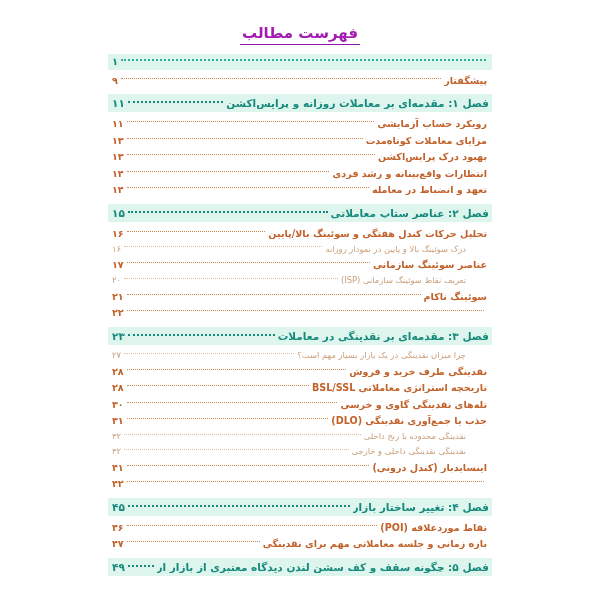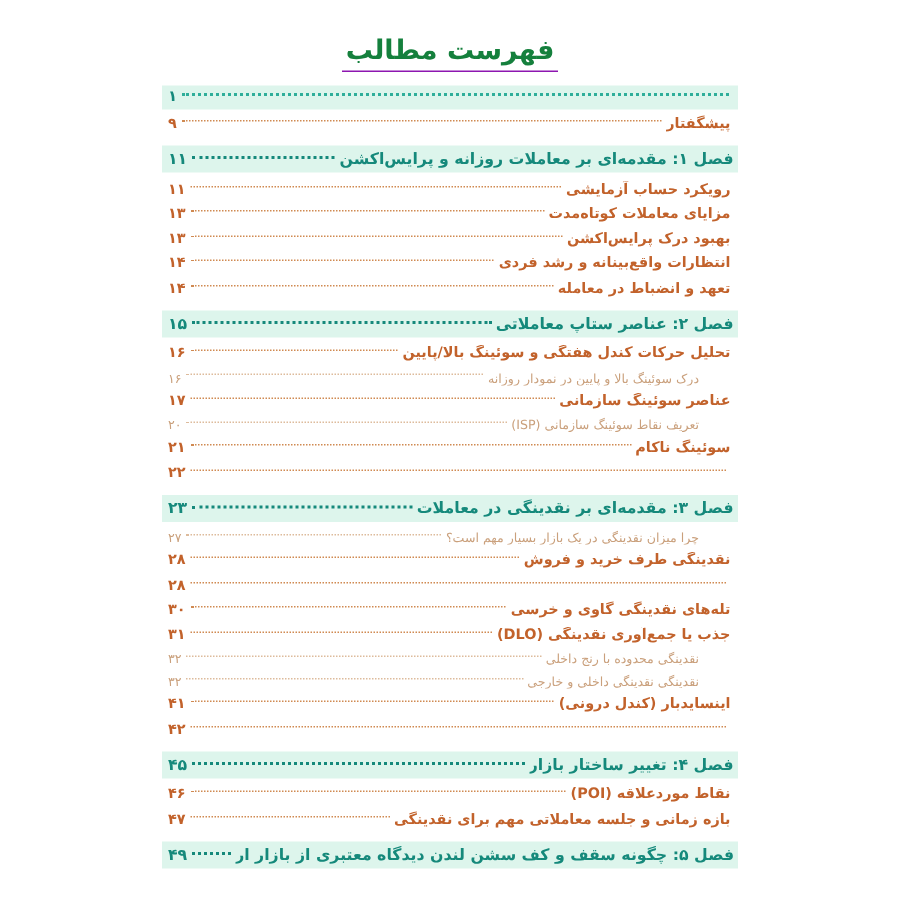--- a/index.html
+++ b/index.html
@@ -18,22 +18,22 @@
   }
 
   
   .title-wrap{
     text-align:center;
     padding-top:23px;
     padding-bottom:9px;
   }
   .title{
     display:inline-block;
-    color:#15803d;
-    font-size:18px;
+    color:#a21caf;
+    font-size:15px;
     font-weight:bold;
     letter-spacing:-0.5px;
     border-bottom:1.6px solid #8d16b0;
     padding:0 2px 1px 2px;
     line-height:1.25;
   }
 
   
   .toc{
     width:384px;
@@ -226,20 +226,21 @@
         <span class="label">چرا میزان نقدینگی در یک بازار بسیار مهم است؟</span>
         <span class="leader"></span>
         <span class="pg">۲۷</span>
       </div>
       <div class="row sub">
         <span class="label">نقدینگی طرف خرید و فروش</span>
         <span class="leader"></span>
         <span class="pg">۲۸</span>
       </div>
       <div class="row sub">
+        <span class="label">تاریخچه استراتژی معاملاتی BSL/SSL</span>
         <span class="leader"></span>
         <span class="pg">۲۸</span>
       </div>
       <div class="row sub">
         <span class="label">تله‌های نقدینگی گاوی و خرسی</span>
         <span class="leader"></span>
         <span class="pg">۳۰</span>
       </div>
       <div class="row sub">
         <span class="label">جذب یا جمع‌آوری نقدینگی (DLO)</span>

